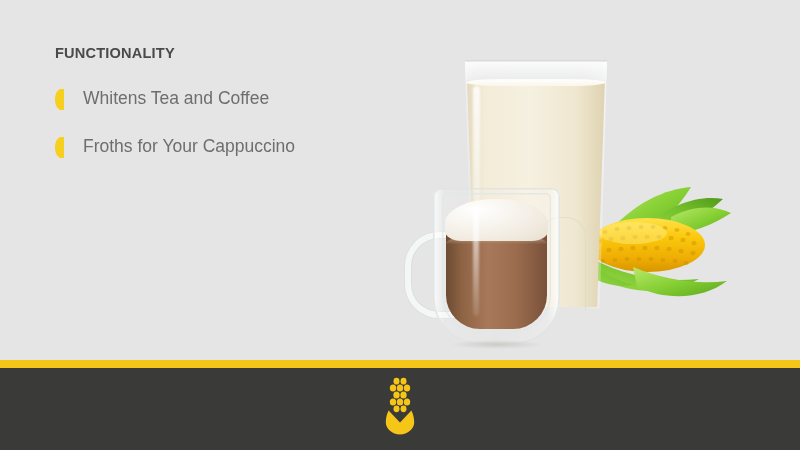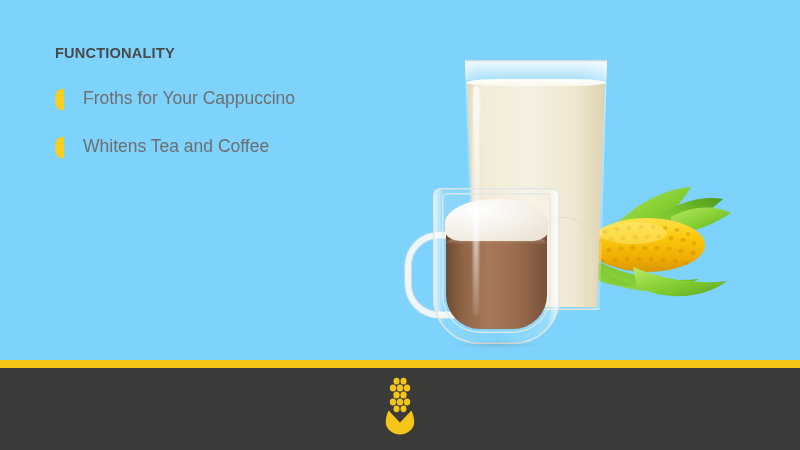--- a/index.html
+++ b/index.html
@@ -11,21 +11,21 @@
     height: 450px;
     background: #ffffff;
     font-family: "Liberation Sans", sans-serif;
     overflow: hidden;
     position: relative;
   }
 
   #slide {
     position: absolute;
     inset: 0;
-    background: #7dd3fc;
+    background: #e5e5e5;
   }
 
   
   #content-column {
     position: absolute;
     left: 55px;
     top: 44px;
     width: 340px;
   }
 
@@ -338,30 +338,30 @@
     <h1 id="page-title">FUNCTIONALITY</h1>
 
     <ul id="feature-list">
 
       <li class="feature-item">
         <span class="bullet-leaf-icon">
           <svg width="9" height="21" viewBox="0 0 9 21" xmlns="http://www.w3.org/2000/svg">
             <path d="M9 0 L9 21 L5.2 21 C1.6 19.4 0 15.6 0 10.6 C0 5.6 1.6 1.7 5.2 0 Z" fill="#f7cf1e"></path>
           </svg>
         </span>
-        <span class="feature-label">Froths for Your Cappuccino</span>
+        <span class="feature-label">Whitens Tea and Coffee</span>
       </li>
 
       <li class="feature-item">
         <span class="bullet-leaf-icon">
           <svg width="9" height="21" viewBox="0 0 9 21" xmlns="http://www.w3.org/2000/svg">
             <path d="M9 0 L9 21 L5.2 21 C1.6 19.4 0 15.6 0 10.6 C0 5.6 1.6 1.7 5.2 0 Z" fill="#f7cf1e"></path>
           </svg>
         </span>
-        <span class="feature-label">Whitens Tea and Coffee</span>
+        <span class="feature-label">Froths for Your Cappuccino</span>
       </li>
 
 
     </ul>
   </div>
 
   <div id="product-image">
 
     <div id="corn-cob-image">
       <svg width="160" height="125" viewBox="0 0 160 125" xmlns="http://www.w3.org/2000/svg">

